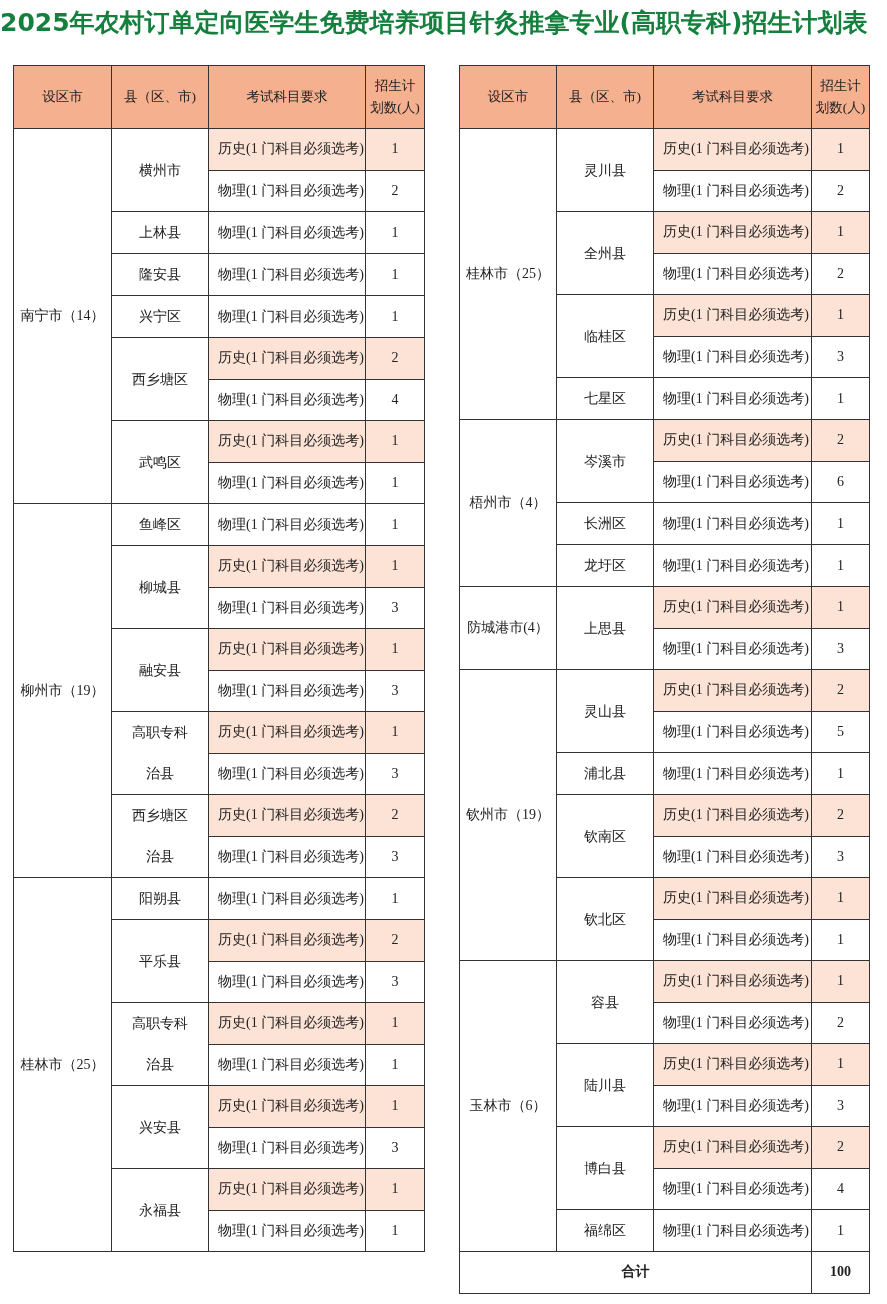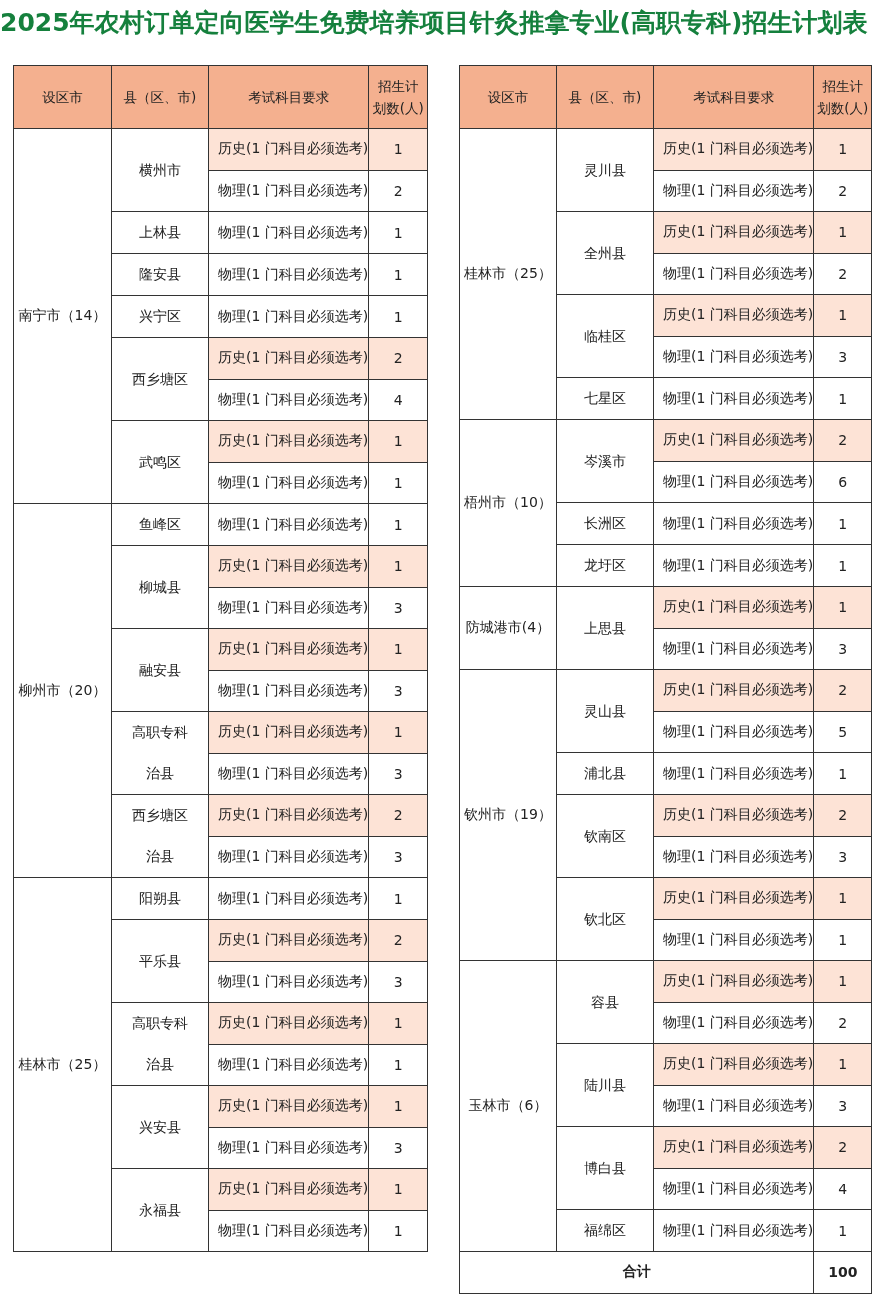--- a/index.html
+++ b/index.html
@@ -1,20 +1,20 @@
 <!DOCTYPE html>
 <html><head>
 <meta charset="utf-8">
 <style>
   html, body { margin:0; padding:0; background:#ffffff; }
   body { width:887px; height:1304px; position:relative; overflow:hidden;
          font-family:"DejaVu Sans","Liberation Sans",sans-serif; color:#222; }
   .title { position:absolute; left:0; top:6px; width:732px; text-align:center;
            font-size:25px; font-weight:bold; color:#15803d; letter-spacing:0px; white-space:nowrap; }
-  table.plan { position:absolute; top:65px; border-collapse:collapse; table-layout:fixed; }
+  table.plan { position:absolute; top:65px; border-collapse:collapse; table-layout:fixed;font-family:Liberation Serif, serif; }
   table.plan td, table.plan th { border:1px solid #333; text-align:center; vertical-align:middle; padding:0; }
   table.plan th { background:#f4b08f; font-weight:normal; font-size:13.5px; height:62px; line-height:22px; }
   table.plan td { height:40.5px; font-size:14px; }
   td.req { font-size:12.5px; text-align:left !important; padding-left:9px !important; white-space:nowrap;margin-left:46px; }
   tr.hist td.req, tr.hist td.num { background:#fde3d6; }
   td.city { font-size:14px; white-space:nowrap; }
   td.county { font-size:14.5px; line-height:41px; }
   td.num { font-size:14px; }
   #left { left:13px; }
   #right { left:459px; }
@@ -79,21 +79,21 @@
       <tr class="hist">
         <td rowspan="2" class="county">武鸣区</td>
         <td class="req">历史(1 门科目必须选考)</td>
         <td class="num">1</td>
       </tr>
       <tr>
         <td class="req">物理(1 门科目必须选考)</td>
         <td class="num">1</td>
       </tr>
       <tr>
-        <td rowspan="9" class="city">柳州市（20）</td>
+        <td rowspan="9" class="city">柳州市（19）</td>
         <td rowspan="1" class="county">鱼峰区</td>
         <td class="req">物理(1 门科目必须选考)</td>
         <td class="num">1</td>
       </tr>
       <tr class="hist">
         <td rowspan="2" class="county">柳城县</td>
         <td class="req">历史(1 门科目必须选考)</td>
         <td class="num">1</td>
       </tr>
       <tr>
@@ -215,21 +215,21 @@
       <tr>
         <td class="req">物理(1 门科目必须选考)</td>
         <td class="num">3</td>
       </tr>
       <tr>
         <td rowspan="1" class="county">七星区</td>
         <td class="req">物理(1 门科目必须选考)</td>
         <td class="num">1</td>
       </tr>
       <tr class="hist">
-        <td rowspan="4" class="city">梧州市（10）</td>
+        <td rowspan="4" class="city">梧州市（4）</td>
         <td rowspan="2" class="county">岑溪市</td>
         <td class="req">历史(1 门科目必须选考)</td>
         <td class="num">2</td>
       </tr>
       <tr>
         <td class="req">物理(1 门科目必须选考)</td>
         <td class="num">6</td>
       </tr>
       <tr>
         <td rowspan="1" class="county">长洲区</td>

